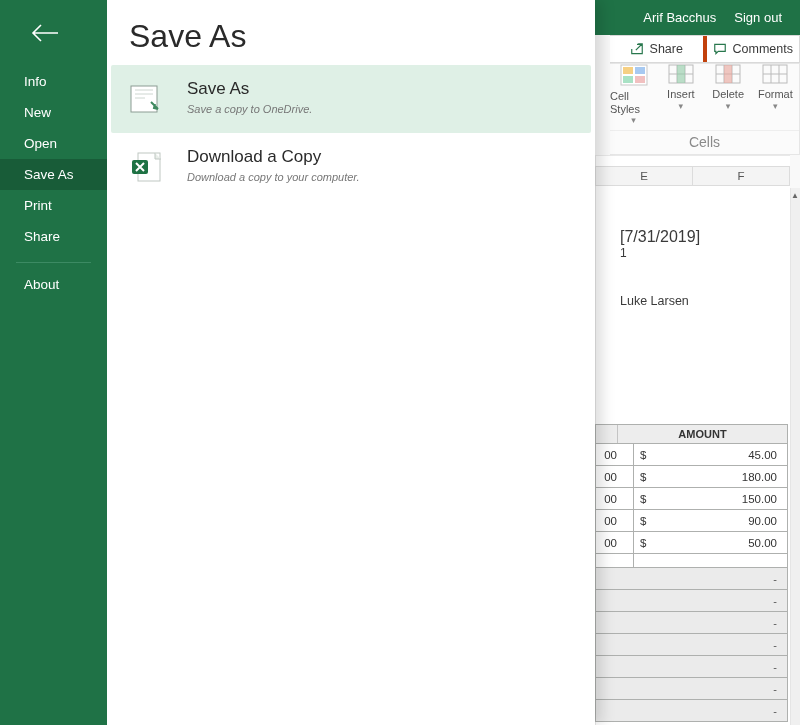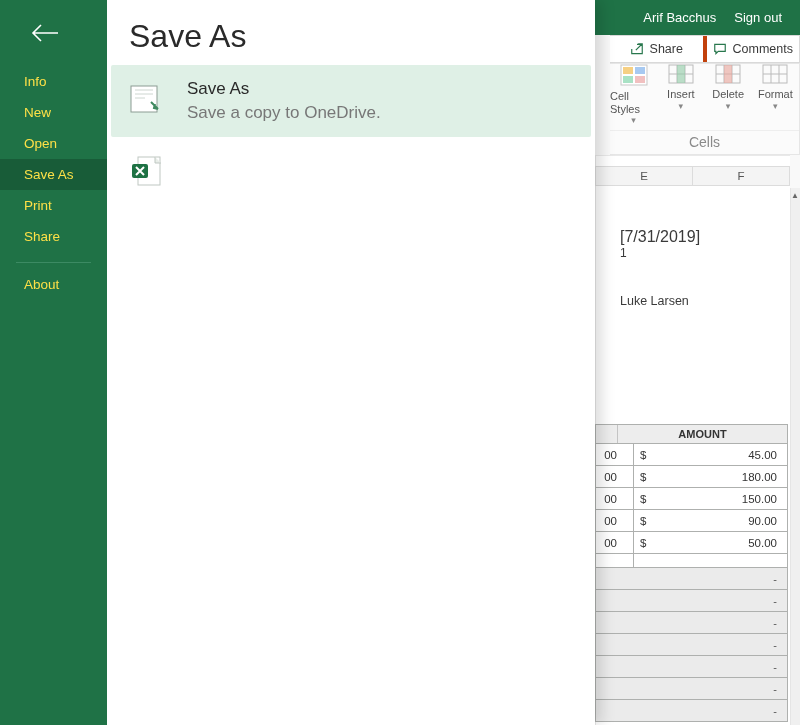--- a/index.html
+++ b/index.html
@@ -45,31 +45,31 @@
   .at-row .val { margin-left:auto; padding-right:10px; color:#333; }
   .at-thin { height:14px; }
   .at-dash { display:flex; border:1px solid #aeb0ae; border-top:none; height:22px; background:#ebebeb; justify-content:flex-end; align-items:center; padding-right:10px; font-size:11px; color:#555; }
 
   
   .backstage { position:absolute; top:0; left:0; width:595px; height:725px; display:flex; box-shadow:6px 0 14px rgba(0,0,0,.15); }
   .bs-sidebar { width:107px; background:#1f7246; color:#fff; display:flex; flex-direction:column; }
   .bs-back { height:66px; display:flex; align-items:center; padding-left:30px; }
   .bs-back svg { stroke:#fff; }
   .bs-nav { display:flex; flex-direction:column; font-size:13.5px; }
-  .bs-item { padding:8px 0 8px 24px; cursor:pointer; color:#fde047; }
+  .bs-item { padding:8px 0 8px 24px; cursor:pointer; color:#ffffff; }
   .bs-item.active { background:#185c38; }
   .bs-sep { margin:10px 16px 0 16px; border-top:1px solid #3c8a63; }
 
   .bs-main { flex:1; background:#ffffff; padding:18px 0 0 0; }
   .bs-title { font-size:32px; font-weight:300; color:#2a2a2a; padding:0 0 10px 22px; }
   .option { display:flex; align-items:flex-start; gap:18px; padding:14px 22px 14px 14px; margin:0 4px; border-radius:2px; }
   .option.hl { background:#dff0e6; }
   .opt-ico { width:44px; height:40px; display:flex; align-items:center; justify-content:center; }
   .opt-text h3 { margin:0; font-size:17px; font-weight:400; color:#2a2a2a; }
-  .opt-text p { margin:4px 0 0 0; font-size:17px; color:#777; }
+  .opt-text p { margin:4px 0 0 0; font-size:11px; color:#777;font-style:italic; }
 </style>
 </head>
 <body>
 
 <div class="viewport">
 
   <div class="bg-layer">
     <div class="bg-header">
       <span>Arif Bacchus</span>
       <span>Sign out</span>
@@ -250,18 +250,22 @@
 
       <div class="option">
         <div class="opt-ico">
           <svg width="34" height="34" viewBox="0 0 34 34">
               <rect x="8" y="3" width="22" height="28" fill="#fff" stroke="#bfc7c2"></rect>
               <path d="M25 3v6h6" fill="#e9eee9" stroke="#bfc7c2"></path>
               <rect x="2" y="10" width="16" height="14" rx="2" fill="#1e7244"></rect>
               <path d="M6 13l8 8M14 13l-8 8" stroke="#fff" stroke-width="2"></path>
             </svg>
         </div>
+        <div class="opt-text">
+          <h3>Download a Copy</h3>
+          <p>Download a copy to your computer.</p>
+        </div>
       </div>
 
     </div>
   </div>
 
 </div>
 
 </body></html>

